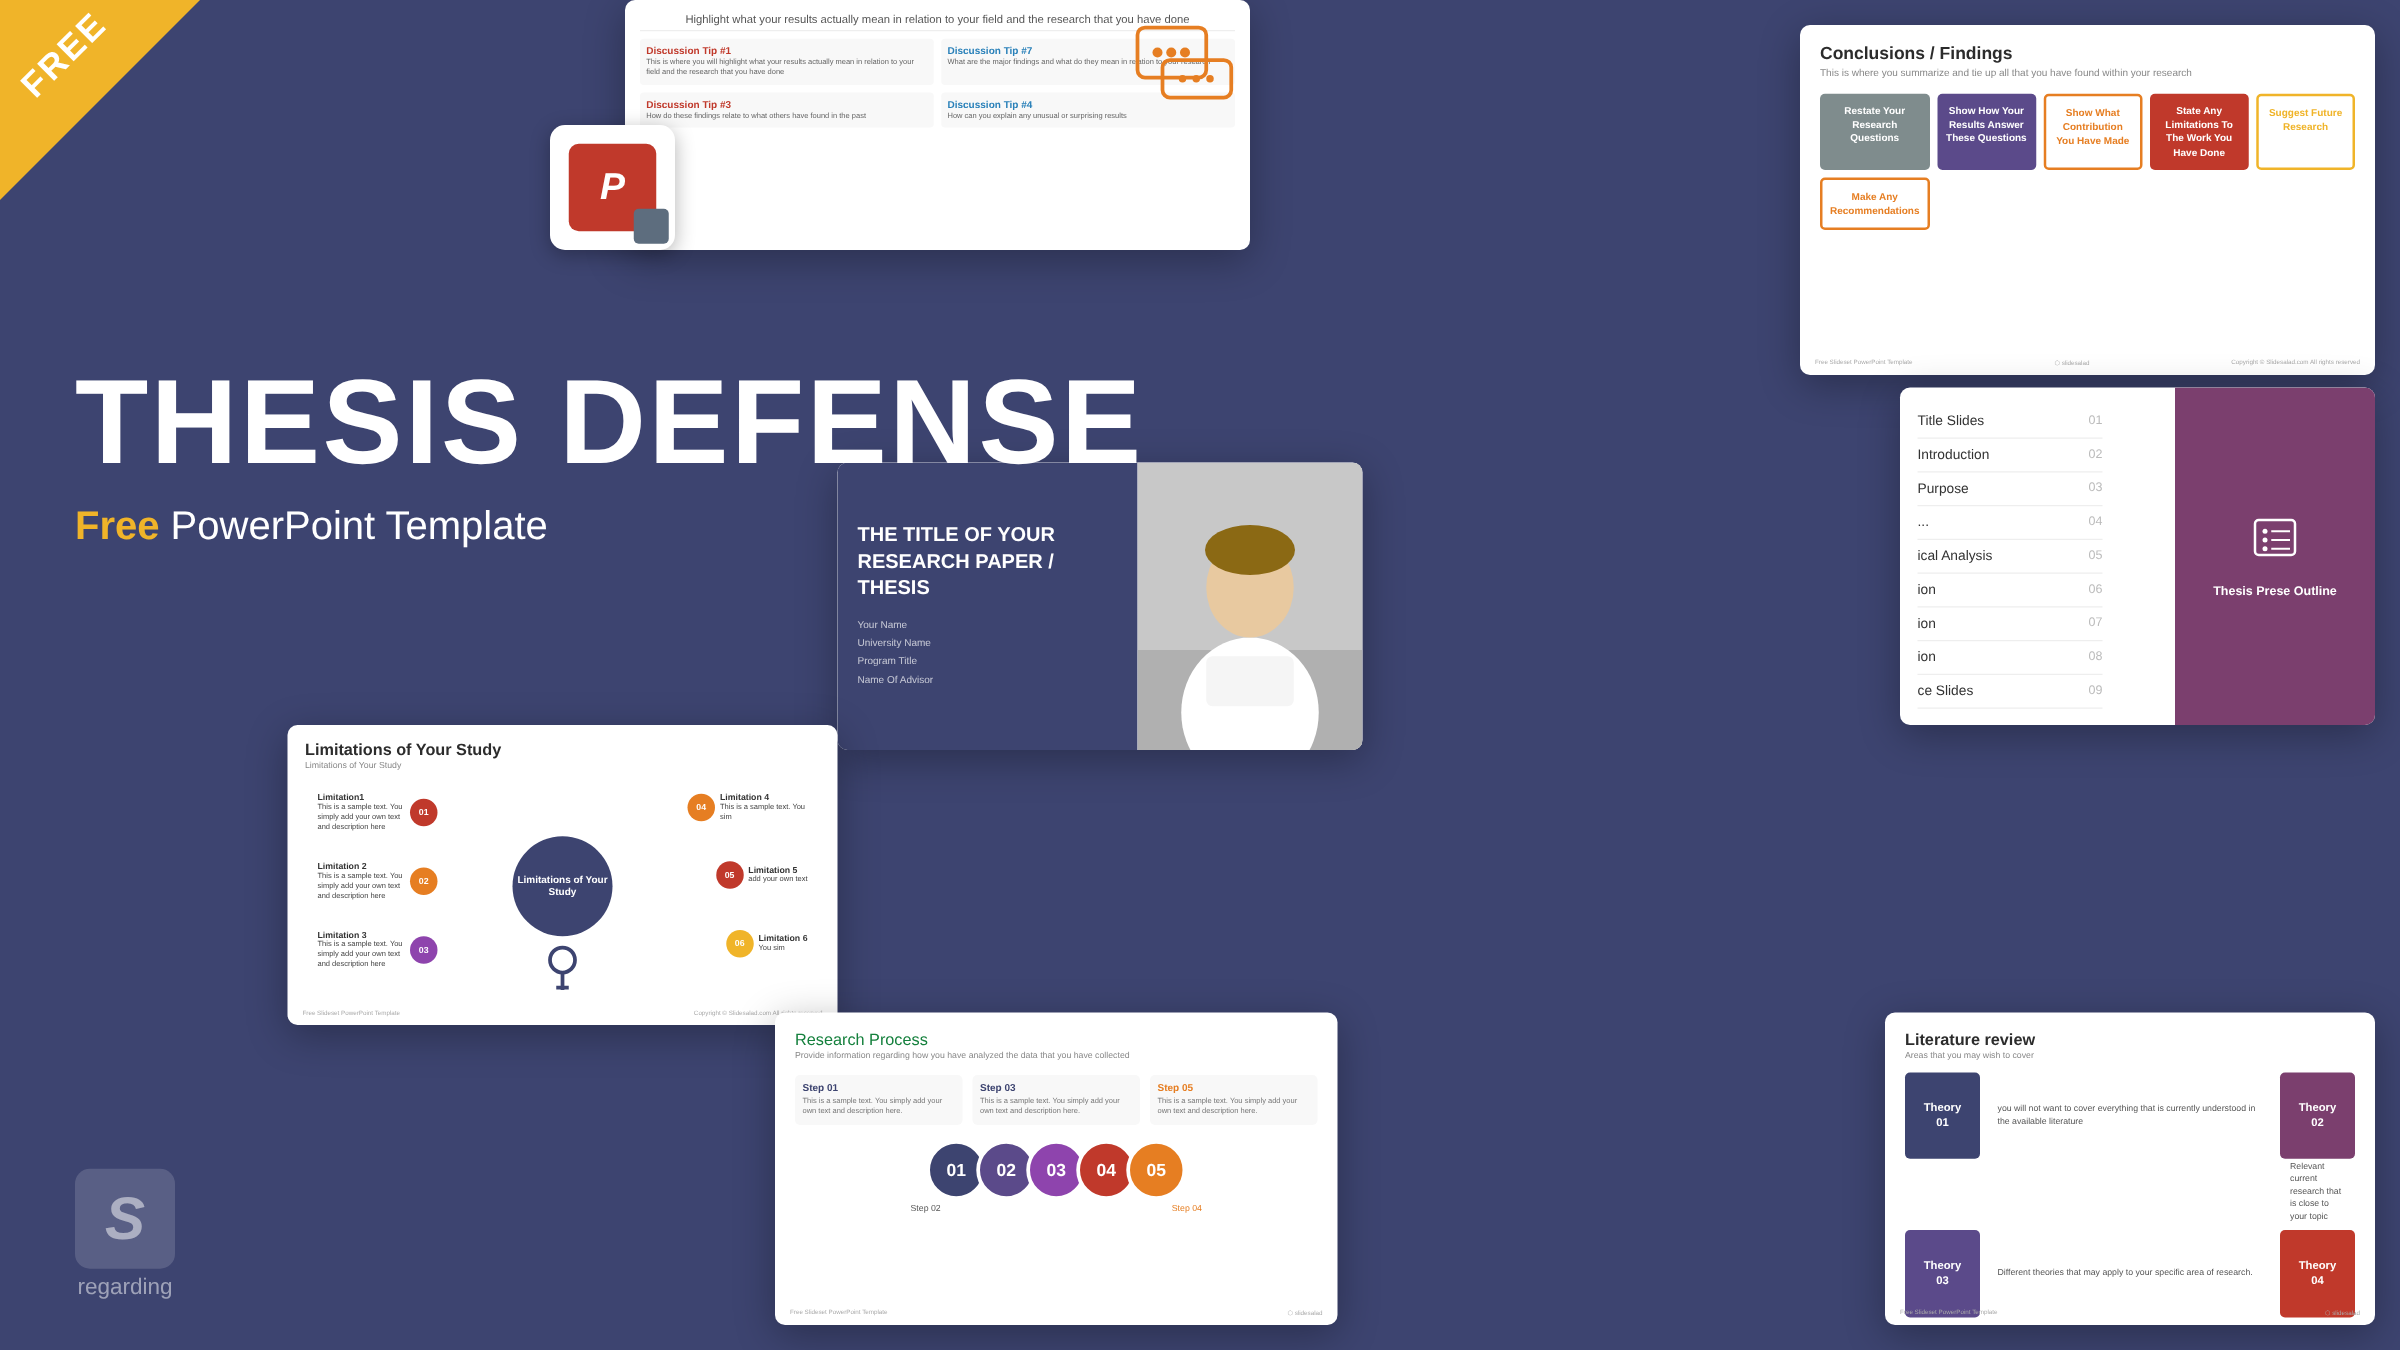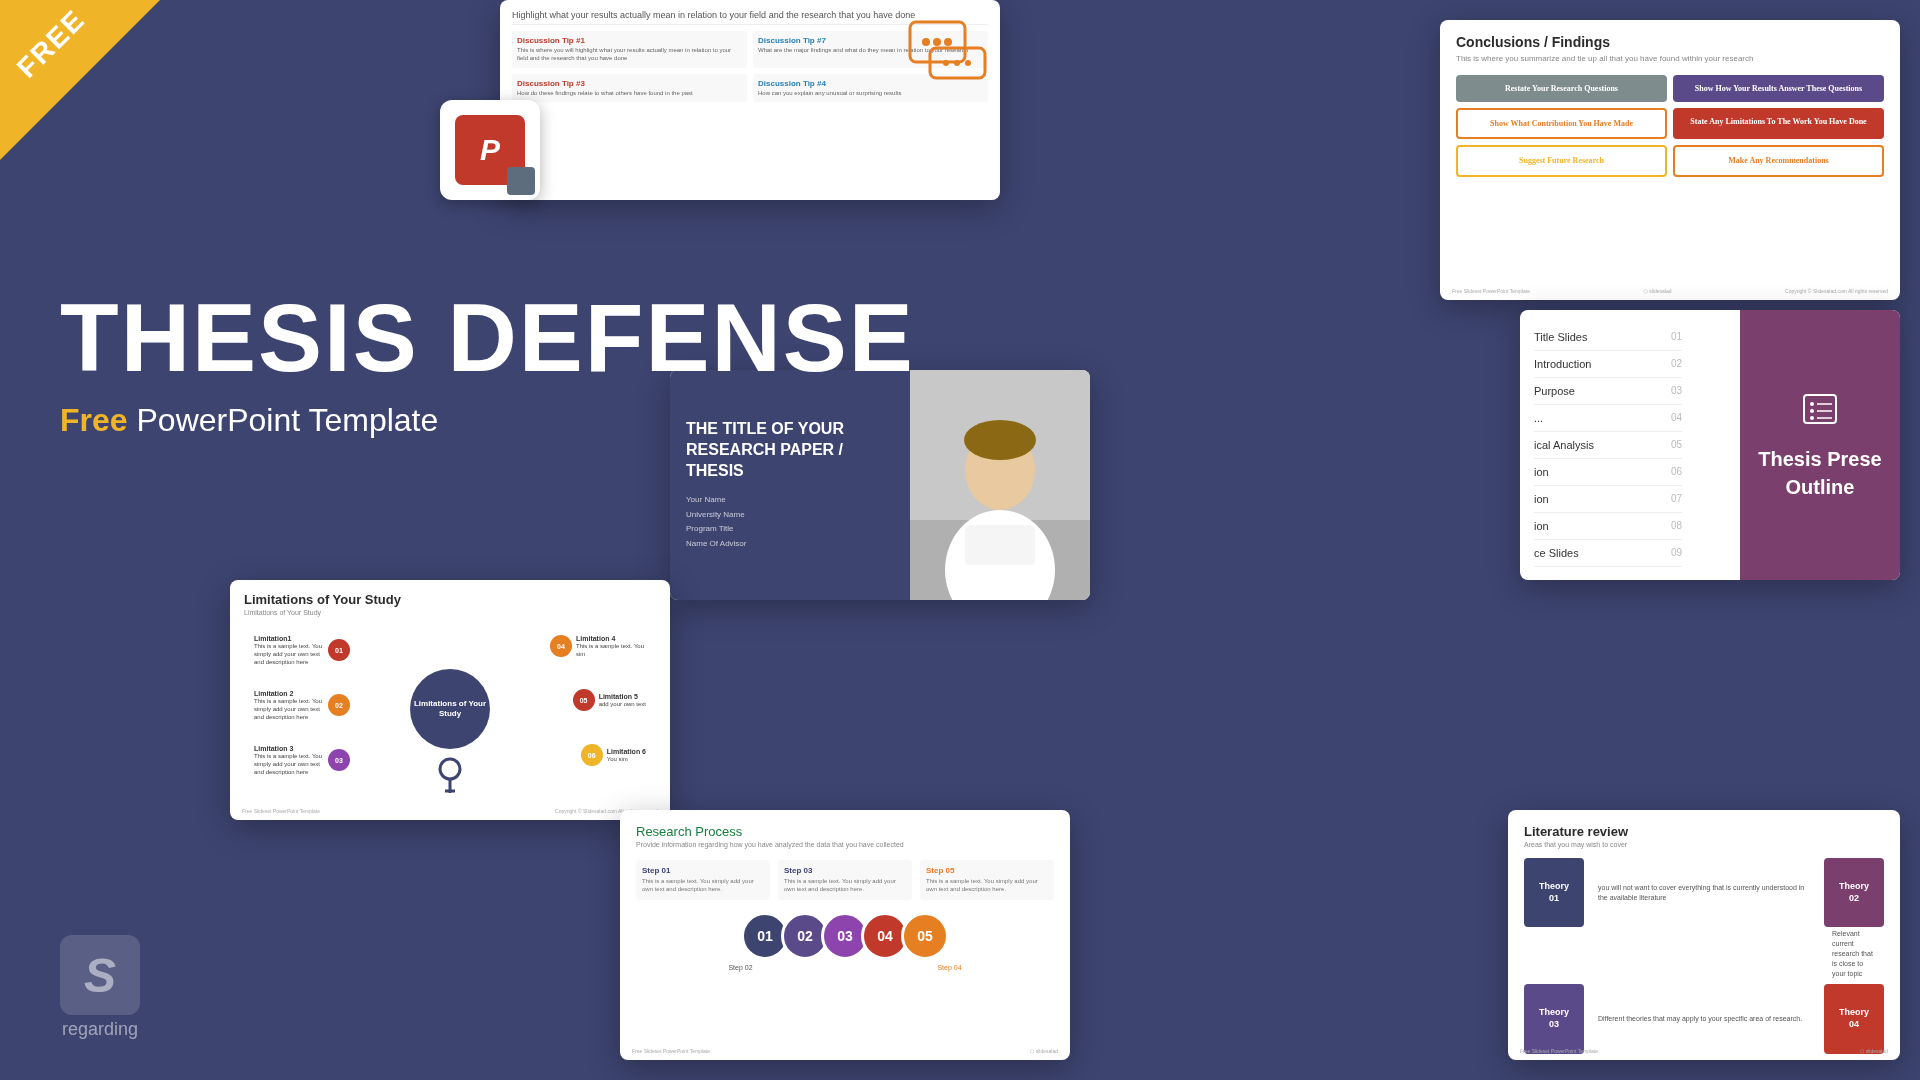--- a/index.html
+++ b/index.html
@@ -105,20 +105,21 @@
     }
     .slide-discussion-inner {
       padding: 10px 12px;
     }
     .slide-disc-header {
       font-size: 9px;
       color: #555;
       margin-bottom: 6px;
       border-bottom: 1px solid #eee;
       padding-bottom: 4px;
+      text-align: center;
     }
     .disc-grid {
       display: grid;
       grid-template-columns: 1fr 1fr;
       gap: 6px;
     }
     .disc-tip {
       background: #f8f8f8;
       padding: 5px;
       border-radius: 3px;
@@ -192,23 +193,22 @@
       color: #2c2c2c;
       margin-bottom: 4px;
     }
     .conc-subtitle {
       font-size: 8px;
       color: #888;
       margin-bottom: 12px;
     }
     .conc-grid {
       display: grid;
-      grid-template-columns: 1fr 1fr;
+      grid-template-columns: 1fr 1fr 1fr 1fr 1fr;
       gap: 6px;
-      font-family: Liberation Serif, serif;
     }
     .conc-card {
       border-radius: 4px;
       padding: 8px 6px;
       font-size: 8px;
       font-weight: 700;
       text-align: center;
       color: white;
       line-height: 1.4;
     }
@@ -259,21 +259,21 @@
       height: 270px;
       background: #7b3f6e;
       display: flex;
       flex-direction: column;
       align-items: center;
       justify-content: center;
       padding: 16px;
     }
     .toc-right-title {
       color: white;
-      font-size: 20px;
+      font-size: 10px;
       font-weight: 700;
       text-align: center;
       line-height: 1.4;
     }
 
     
     .slide-title-page {
       top: 370px;
       left: 670px;
       width: 420px;

